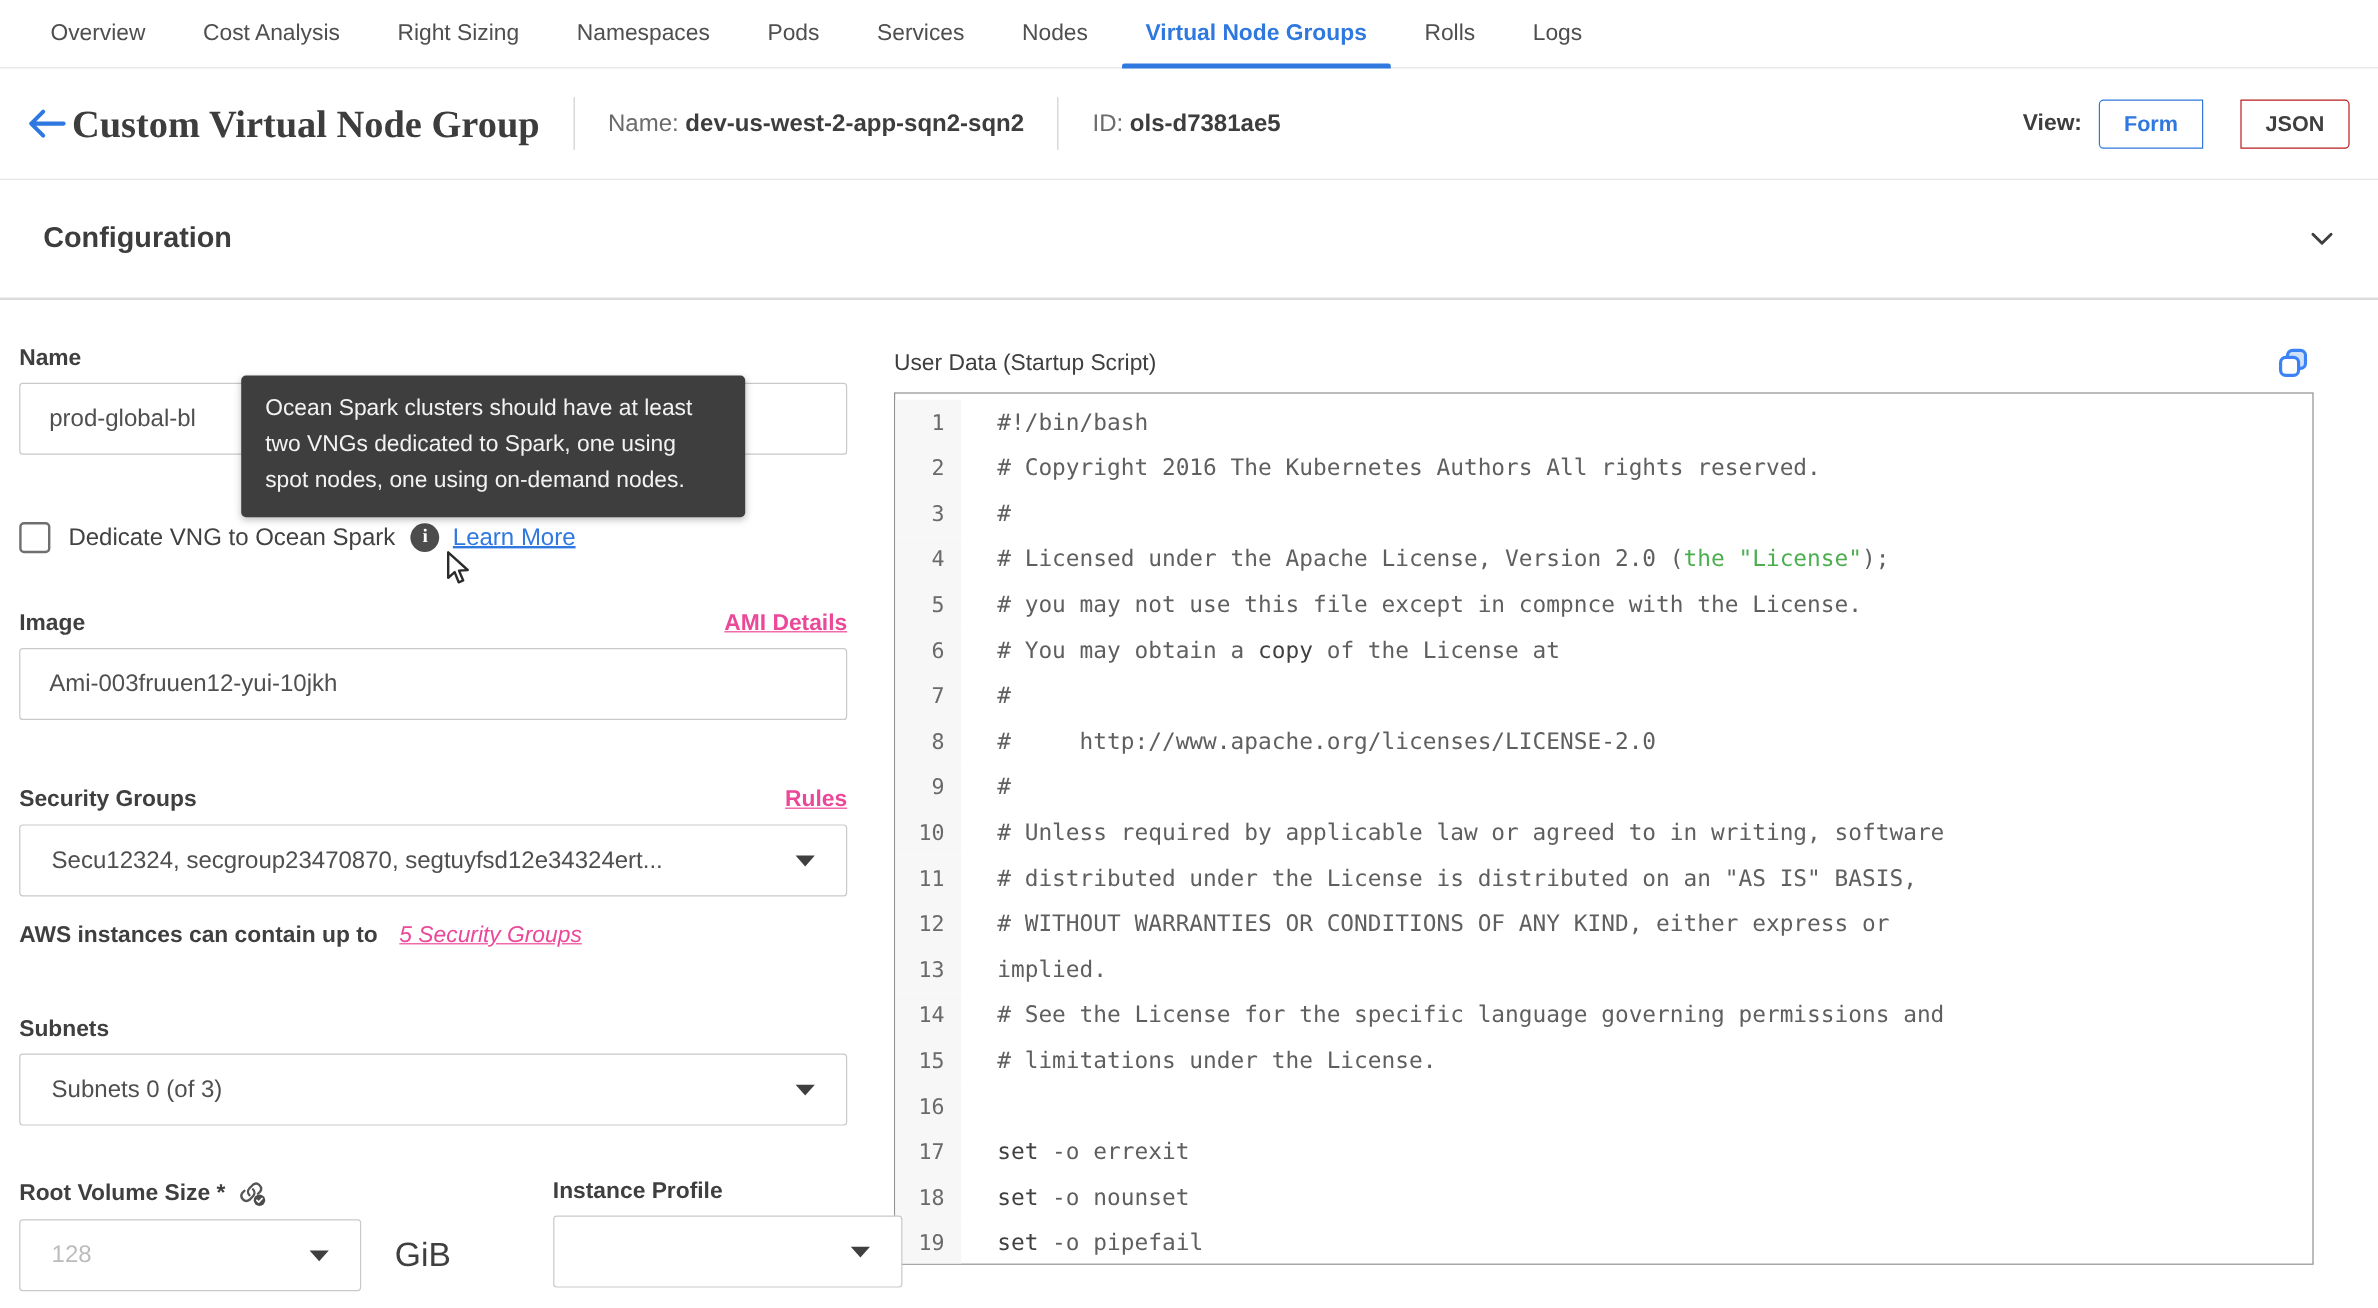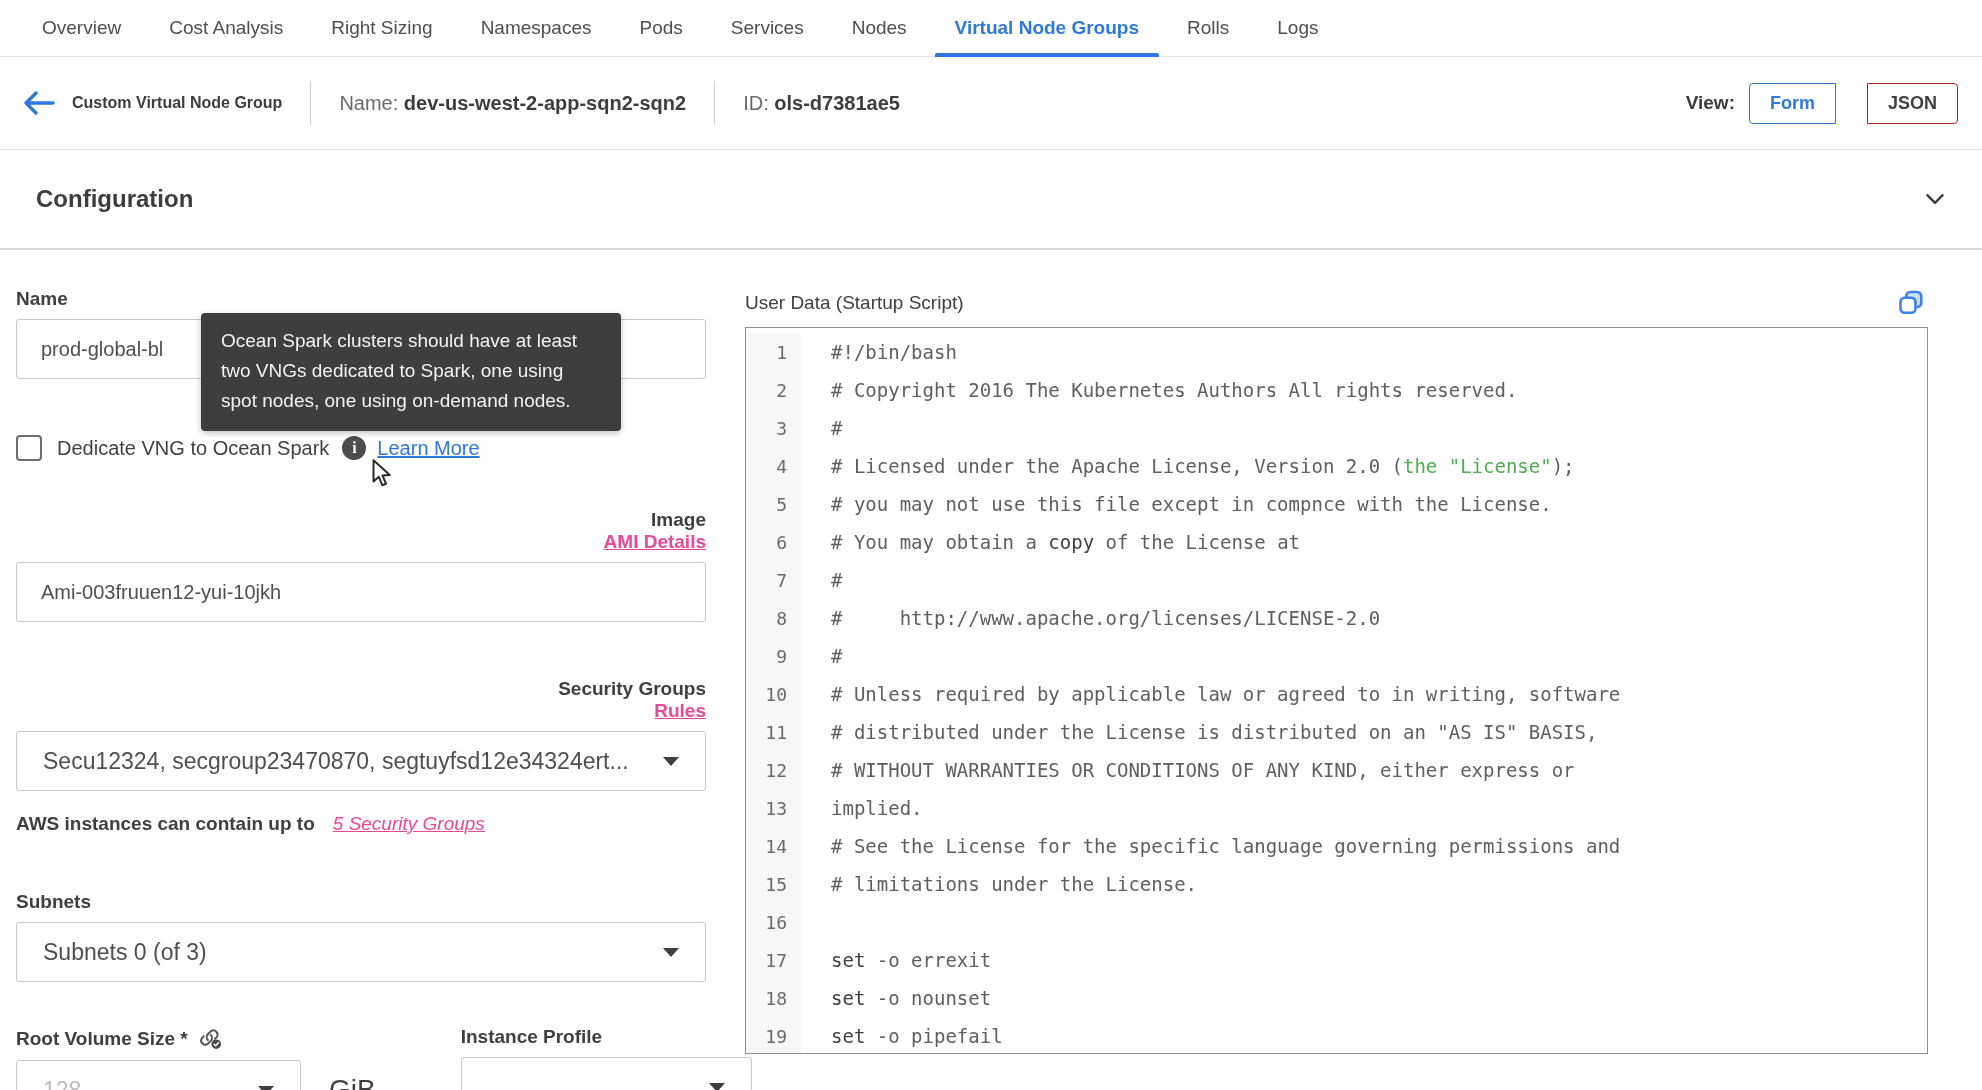--- a/index.html
+++ b/index.html
@@ -12,21 +12,21 @@
   .tab { display:flex; align-items:center; padding:0 24px; font-size:19px; color:#4f4f4f;
          cursor:pointer; position:relative; white-space:nowrap; }
   .tab.active { color:#2f78e0; font-weight:700; }
   .tab.active::after { content:""; position:absolute; left:4px; right:4px; bottom:-1px;
                        height:4px; background:#2f78e0; border-radius:2px 2px 0 0; }
 
   
   .header { display:flex; align-items:center; height:93px; padding:0 24px 0 22px;
             border-bottom:1px solid #e4e4e4; }
   .back { width:38px; height:30px; display:flex; align-items:center; cursor:pointer; }
-  .page-title { font-size:16px; font-weight:700; color:#3d3d3d; margin-left:12px; white-space:nowrap; }
+  .page-title { font-size:32px; font-weight:700; color:#3d3d3d; white-space:nowrap;font-family:Liberation Serif, serif; }
   .hdiv { width:1px; height:44px; background:#cfcfcf; margin:0 28px; }
   .meta { font-size:20px; color:#6b6b6b; white-space:nowrap; }
   .meta b { color:#3d3d3d; font-weight:700; }
   .hspacer { flex:1; }
   .view-label { font-size:19px; font-weight:700; color:#3d3d3d; margin-right:14px; }
   .seg-btn { font-size:18px; font-weight:700; padding:9px 20px; background:#fff; cursor:pointer;
              border:1px solid #b91c1c; color:#3f3f3f; }
   .seg-btn:first-of-type { border-radius:4px 0 0 4px; }
   .seg-btn:last-of-type { border-radius:0 4px 4px 0; margin-left:-1px; }
   .seg-btn.active { border:1px solid #2f78e0; color:#2f78e0; position:relative; z-index:1; }
@@ -36,31 +36,31 @@
                  height:100px; padding:0 34px 0 36px; border-bottom:2px solid #dadada; }
   .section-title { font-size:24px; font-weight:700; color:#3d3d3d; }
   .chev { cursor:pointer; display:flex; }
 
   
   .main { display:flex; padding-top:38px; }
   .left-col { width:690px; margin-left:16px; position:relative; flex:none; }
   .right-col { margin-left:39px; width:1183px; flex:none; }
 
   .field-label { font-size:19px; font-weight:700; color:#3f3f3f; margin-bottom:9px; }
-  .label-row { display:flex; align-items:flex-end; justify-content:space-between; margin-bottom:9px;flex-direction:column; }
+  .label-row { display:flex; align-items:flex-end; justify-content:space-between; margin-bottom:9px; }
   .label-row .field-label { margin-bottom:0; }
   .blue-link { color:#ec4899; font-size:19px; font-weight:700; text-decoration:underline;
                cursor:pointer; white-space:nowrap; }
 
   .text-input { width:100%; height:60px; border:1px solid #c9c9c9; border-radius:3px;
                 font-size:20px; color:#4f4f4f; padding:0 24px; outline:none;
                 font-family:"Liberation Sans", sans-serif; background:#fff; }
 
   .selectbox { width:100%; height:60px; border:1px solid #c9c9c9; border-radius:3px;
-               display:flex; align-items:center; padding:0 26px; font-size:23px; color:#4f4f4f;
+               display:flex; align-items:center; padding:0 26px; font-size:20px; color:#4f4f4f;
                cursor:pointer; background:#fff; }
   .selectbox .val { flex:1; overflow:hidden; white-space:nowrap; text-overflow:ellipsis; }
   .selectbox .val.placeholder { color:#bcbcbc; }
   .caret { width:0; height:0; border-left:8px solid transparent; border-right:8px solid transparent;
            border-top:9px solid #3f3f3f; flex:none; margin-left:14px; }
 
   
   .tooltip { position:absolute; left:185px; top:25px; width:420px; background:#3e3e3e;
              color:#f2f2f2; font-size:19px; line-height:1.58; padding:13px 20px 15px 20px;
              border-radius:4px; z-index:5; box-shadow:0 2px 6px rgba(0,0,0,.25); }

